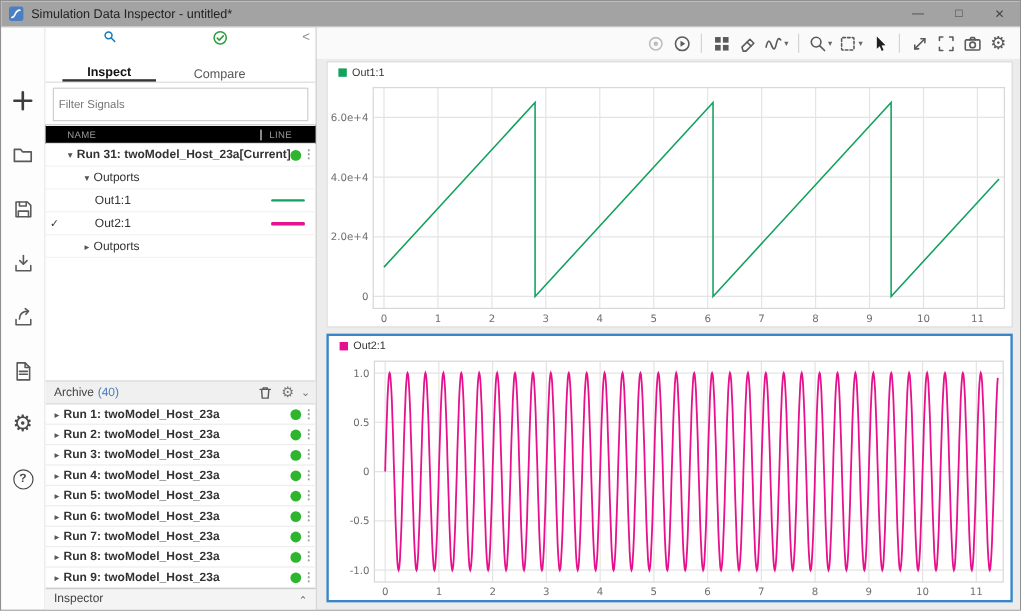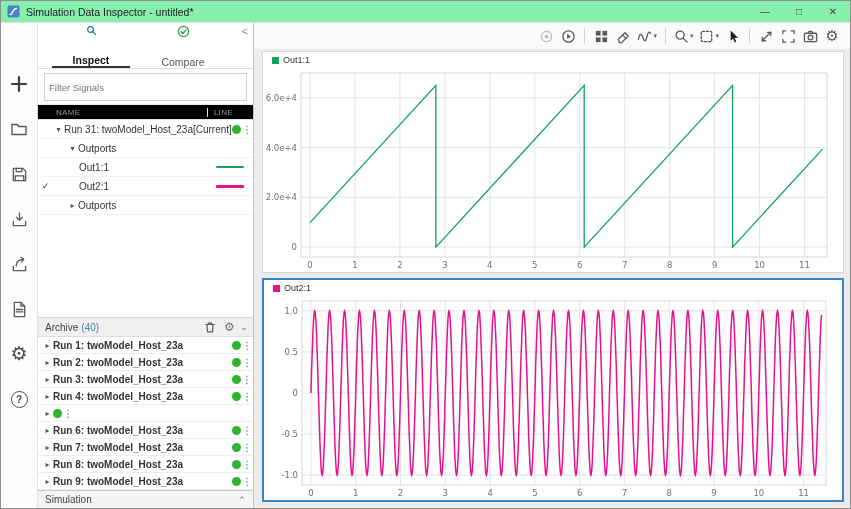--- a/index.html
+++ b/index.html
@@ -3,21 +3,21 @@
 <meta charset="utf-8">
 <style>
   * { box-sizing: border-box; margin: 0; padding: 0; }
   html,body { background:#cfcfcf; }
   body { font-family: "Liberation Sans", sans-serif; }
   .window { width:851px; height:509px; background:#fff; border:1px solid #8f8f8f;
             display:flex; flex-direction:column; overflow:hidden; position:relative; }
 
   
   .titlebar { height:22px; flex:0 0 22px; display:flex; align-items:center;
-              padding-left:6px; border-bottom:1px solid #e0e0e0; background:#86efac; }
+              padding-left:6px; border-bottom:1px solid #e0e0e0; background:#a3a3a3; }
   .titlebar .title { font-size:10.5px; color:#222; margin-left:6px; flex:1;
                      white-space:nowrap; overflow:hidden; }
   .win-controls { display:flex; height:100%; }
   .win-controls span { width:34px; display:flex; align-items:center; justify-content:center;
                        font-size:10px; color:#444; cursor:default; }
 
   
   .content { flex:1; display:flex; min-height:0; }
 
   
@@ -45,21 +45,21 @@
           border-top:1px solid #ececec; border-bottom:1px solid #e2e2e2;
           font-size:8px; color:#979797; letter-spacing:.3px; }
   .cols .c-name { padding-left:18px; flex:1; }
   .cols .c-line { width:46px; border-left:1px solid #e5e5e5; padding-left:6px; }
 
   .tree-row { height:19px; display:flex; align-items:center; font-size:10px; color:#333;
               border-bottom:1px solid #f3f3f3; }
   .gutter { width:15px; text-align:center; font-size:9px; color:#333; }
   .caret { width:11px; font-size:8px; color:#555; text-align:center; }
   .t-label { flex:1; white-space:nowrap; overflow:hidden; text-overflow:ellipsis; }
-  .t-bold { font-weight:normal; }
+  .t-bold { font-weight:bold; }
   .line-col { width:46px; display:flex; align-items:center; justify-content:center; }
   .swatch-line { width:28px; border-radius:1px; }
   .dot { width:9px; height:9px; border-radius:50%; flex:0 0 9px; }
   .kebab { width:12px; text-align:center; color:#9a9a9a; font-size:10px; font-weight:bold; }
   .ind1 { padding-left:14px; } .ind2 { padding-left:12px; }
 
   .panel-spacer { flex:1; }
 
   .archive-header { height:20px; flex:0 0 20px; background:#f0f0f0; border-top:1px solid #d9d9d9;
                     border-bottom:1px solid #ddd; display:flex; align-items:center;
@@ -286,20 +286,21 @@
 
           <div class="run-row">
             <span class="caret">▸</span>
             <span class="run-name">Run 4: twoModel_Host_23a</span>
             <span class="dot" style="background: rgb(45, 181, 45);"></span>
             <span class="kebab">⋮</span>
           </div>
 
           <div class="run-row">
             <span class="caret">▸</span>
+            <span class="run-name">Run 5: twoModel_Host_23a</span>
             <span class="dot" style="background: rgb(45, 181, 45);"></span>
             <span class="kebab">⋮</span>
           </div>
 
           <div class="run-row">
             <span class="caret">▸</span>
             <span class="run-name">Run 6: twoModel_Host_23a</span>
             <span class="dot" style="background: rgb(45, 181, 45);"></span>
             <span class="kebab">⋮</span>
           </div>
@@ -320,21 +321,21 @@
 
           <div class="run-row">
             <span class="caret">▸</span>
             <span class="run-name">Run 9: twoModel_Host_23a</span>
             <span class="dot" style="background: rgb(45, 181, 45);"></span>
             <span class="kebab">⋮</span>
           </div>
         </div>
 
       <div class="props">
-        <span>Simulation</span>
+        <span>Inspector</span>
         <span class="spacer"></span>
         <span class="chev">⌃</span>
       </div>
     </div>
 
     <div class="main">
 
       <div class="chart-toolbar">
         <span class="tbtn">
           <svg class="ic" width="15" height="15" viewBox="0 0 16 16">

